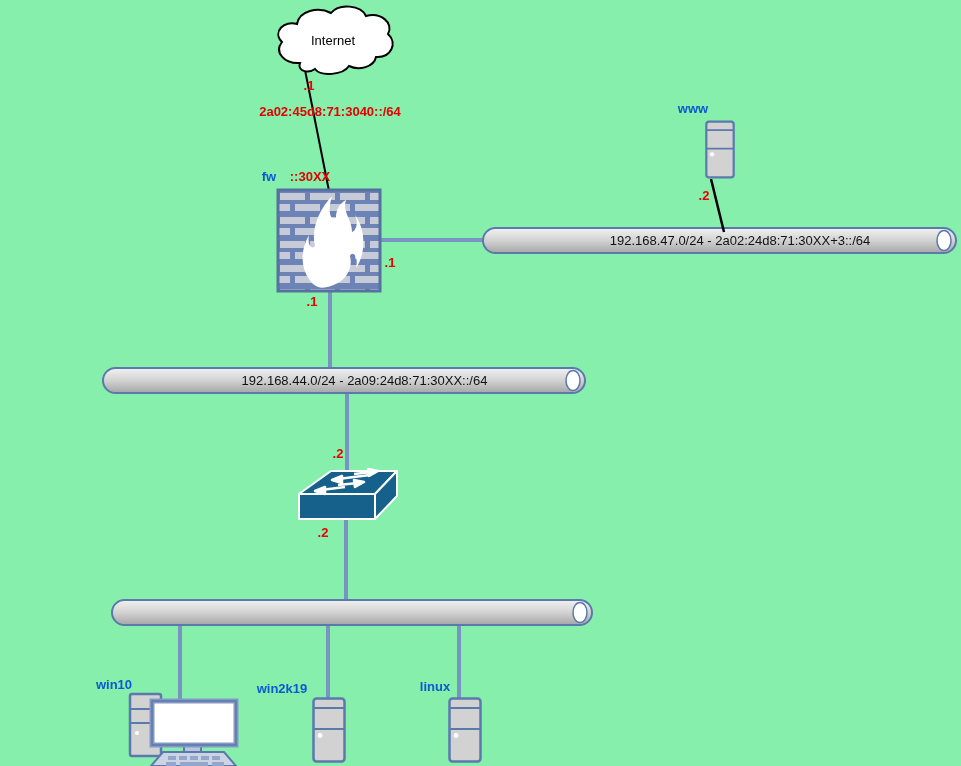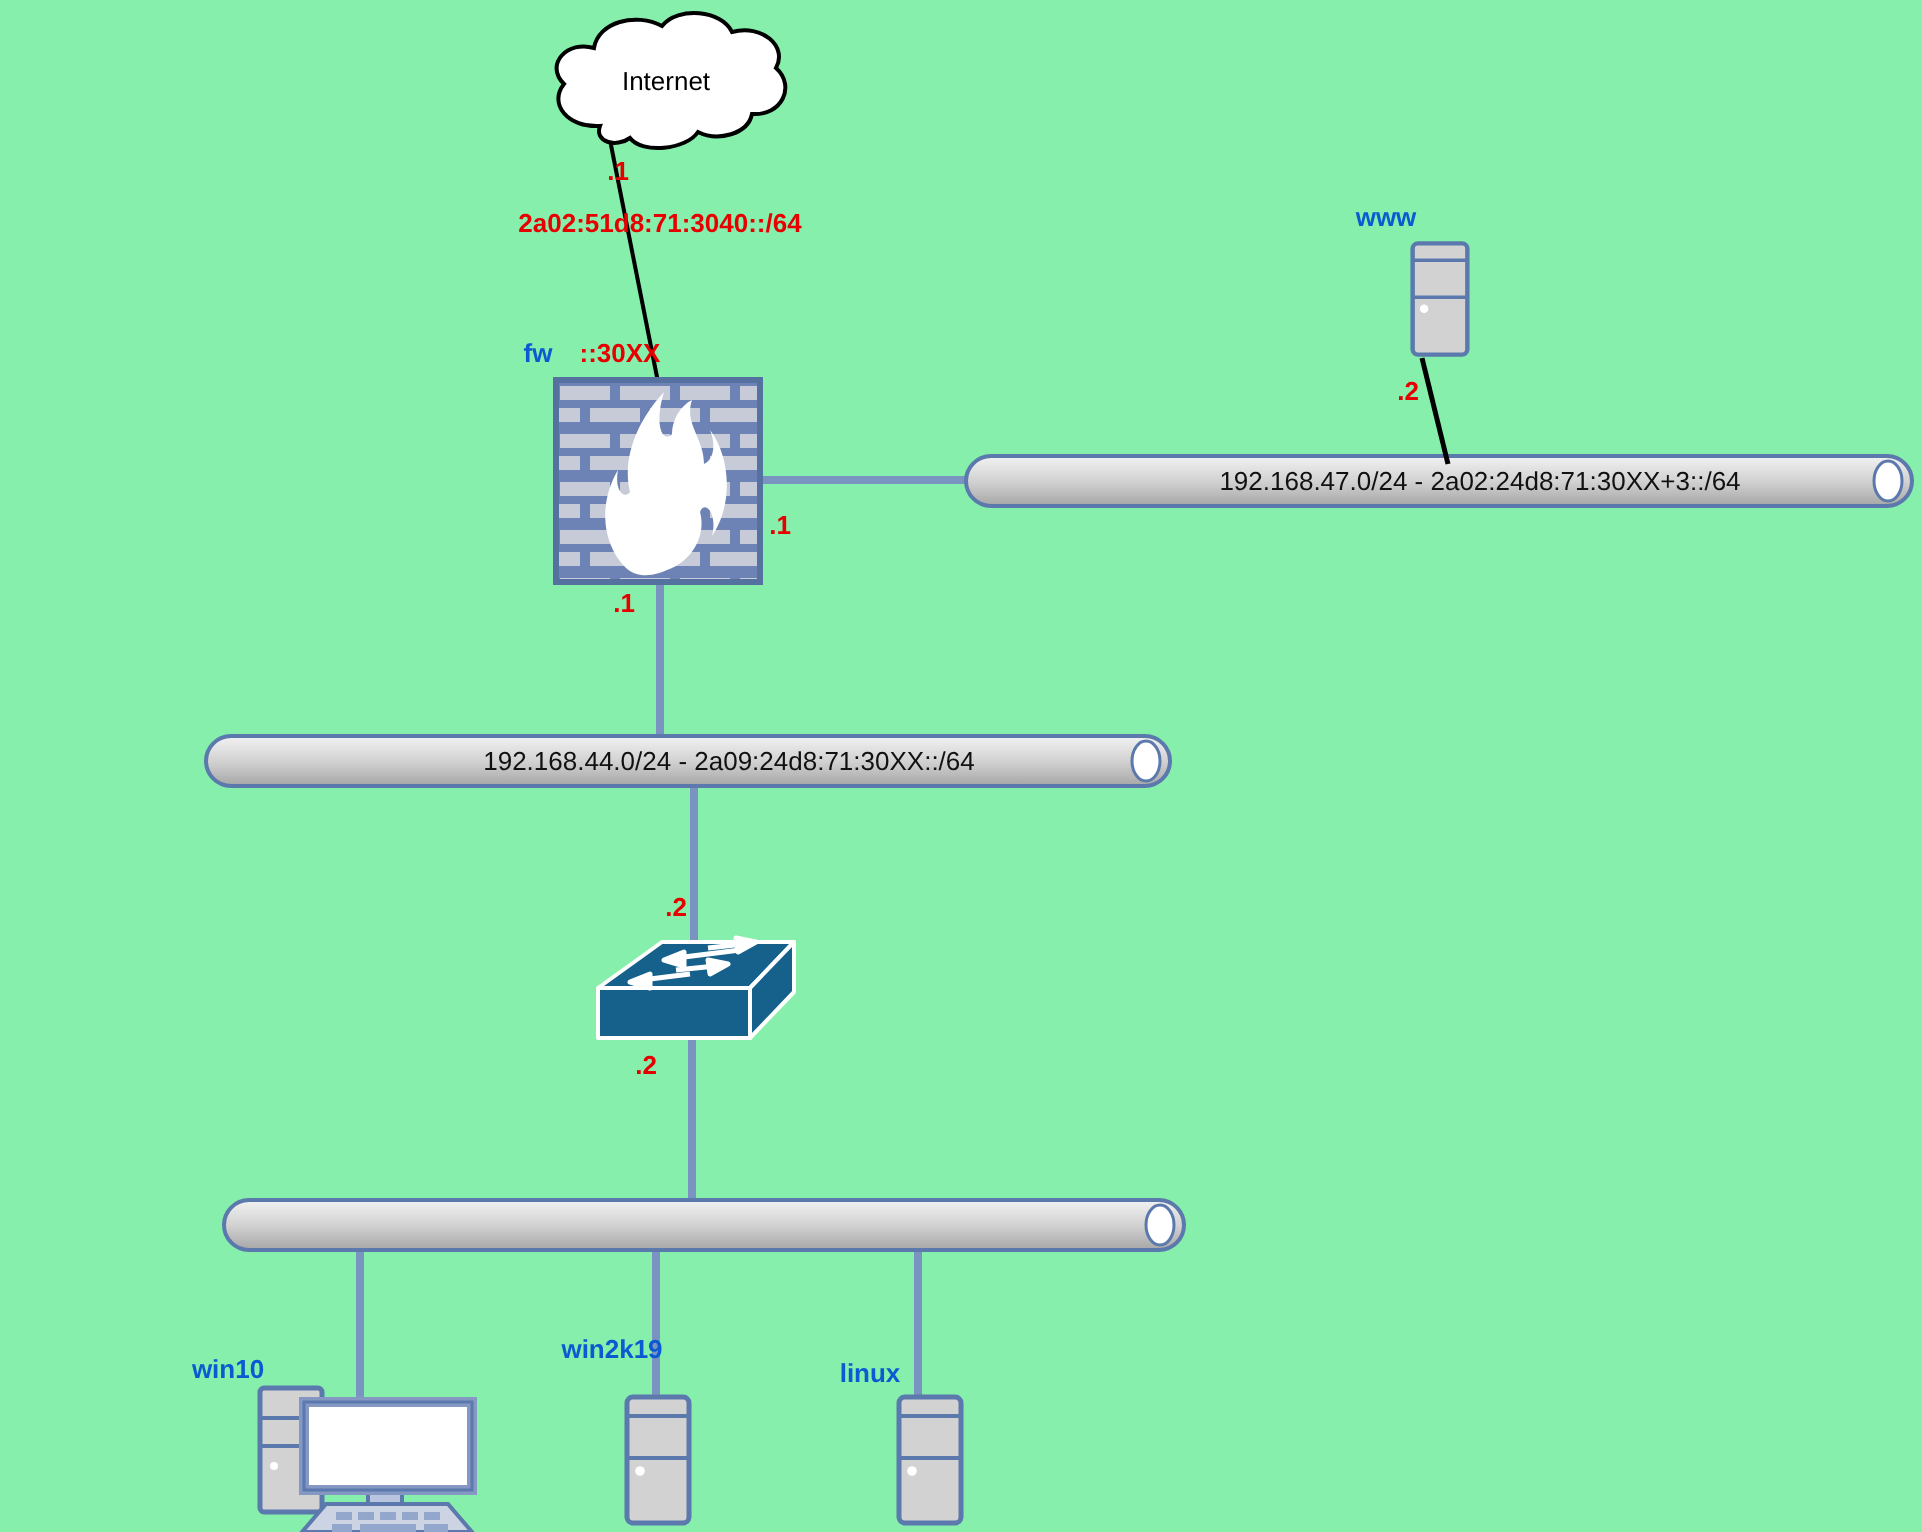--- a/index.html
+++ b/index.html
@@ -125,21 +125,21 @@
           <rect x="180" y="762" width="28" height="4"></rect>
         <rect x="212" y="762" width="12" height="4"></rect>
       </g>
     </g>
   </svg>
 
   <div class="lbl lbl-black" style="left:278px;top:33px;width:110px;">Internet</div>
 
   <div class="lbl lbl-red" style="left:297px;top:78px;width:24px;">.1</div>
 
-  <div class="lbl lbl-red" style="left:250px;top:104px;width:160px;">2a02:51d8:71:3040::/64</div>
+  <div class="lbl lbl-red" style="left:250px;top:104px;width:160px;">2a02:45d8:71:3040::/64</div>
 
   <div class="lbl lbl-blue" style="left:258px;top:169px;width:22px;">fw</div>
 
   <div class="lbl lbl-red" style="left:284px;top:169px;width:52px;">::30XX</div>
 
   <div class="lbl lbl-red" style="left:378px;top:255px;width:24px;">.1</div>
 
   <div class="lbl lbl-red" style="left:300px;top:294px;width:24px;">.1</div>
 
   <div class="lbl lbl-blue" style="left:675px;top:101px;width:36px;">www</div>
@@ -150,17 +150,17 @@
 
   <div class="bar-label" style="left:103px;top:368px;width:475px;">192.168.44.0/24 - 2a09:24d8:71:30XX::/64</div>
 
 
   <div class="lbl lbl-red" style="left:326px;top:446px;width:24px;">.2</div>
 
   <div class="lbl lbl-red" style="left:311px;top:525px;width:24px;">.2</div>
 
   <div class="lbl lbl-blue" style="left:90px;top:677px;width:48px;">win10</div>
 
-  <div class="lbl lbl-blue" style="left:256px;top:667px;width:52px;margin-left:24px;">win2k19</div>
+  <div class="lbl lbl-blue" style="left:256px;top:681px;width:52px;">win2k19</div>
 
   <div class="lbl lbl-blue" style="left:415px;top:679px;width:40px;">linux</div>
 
 </div>
 
 </body></html>

